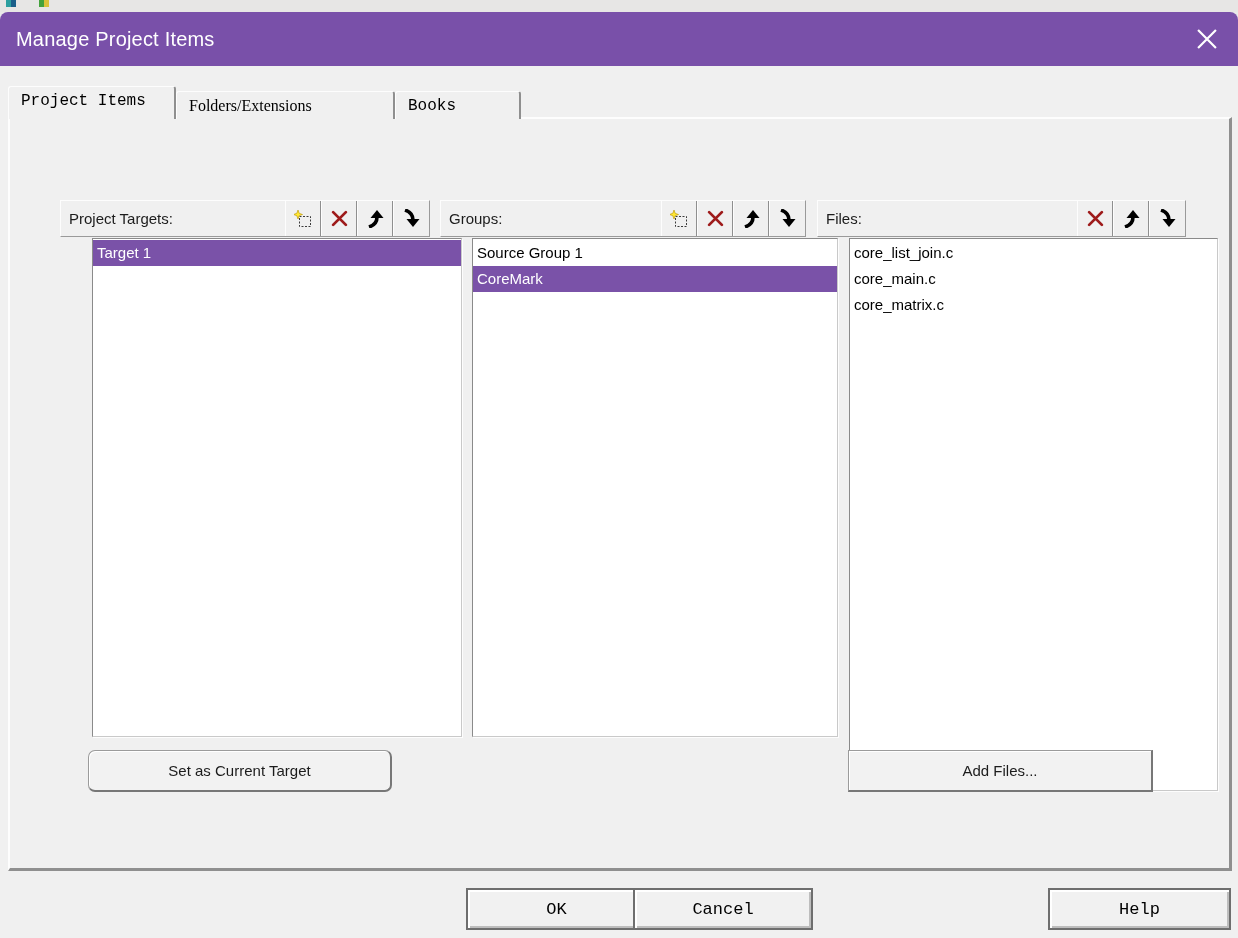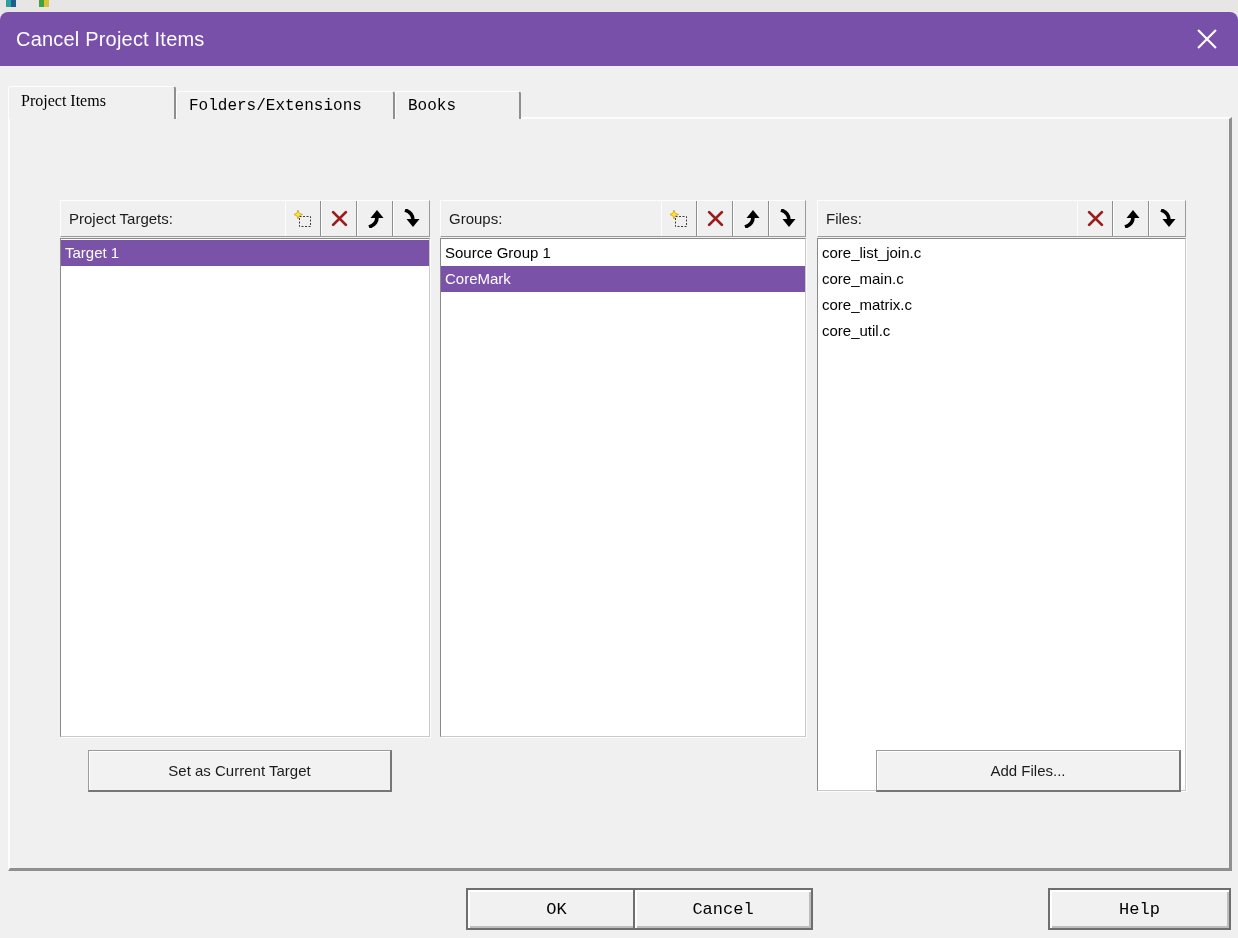--- a/index.html
+++ b/index.html
@@ -32,22 +32,22 @@
   
   .tabs { position:absolute; left:8px; top:74px; height:33px; display:flex; align-items:flex-end; z-index:3; }
   .tab {
     box-sizing:border-box; background:#f0f0f0;
     border-top:1px solid #fdfdfd; border-left:1px solid #fdfdfd;
     border-right:2px solid #8f8f8f;
     border-radius:3px 3px 0 0;
     font-family:"Liberation Mono", monospace; font-size:16px; color:#000;
     padding:5px 0 0 12px; text-align:left; white-space:pre; cursor:pointer;
   }
-  .tab.active { height:33px; width:168px; z-index:4;font-family:Liberation Serif, serif; }
-  .tab.t2 { height:28px; width:219px; }
+  .tab.active { height:33px; width:168px; z-index:4; }
+  .tab.t2 { height:28px; width:219px;font-family:Liberation Serif, serif; }
   .tab.t3 { height:28px; width:126px; }
 
   
   .tabpage {
     position:absolute; left:8px; top:105px; width:1224px; height:754px;
     box-sizing:border-box; background:#f0f0f0;
     border-top:2px solid #fdfdfd; border-left:2px solid #fdfdfd;
     border-right:3px solid #8f8f8f; border-bottom:3px solid #8f8f8f;
     z-index:2;
   }
@@ -68,21 +68,21 @@
     background:#f0f0f0;
   }
   .tool-cell:last-child { border-right:none; }
   .delete-cell { color:var(--delete-icon,#9e1b1b); }
 
   .listbox {
     position:absolute; box-sizing:border-box;
     background:#ffffff;
     border:1px solid #8a8a8a; border-right-color:#c9c9c9; border-bottom-color:#c9c9c9;
     box-shadow:1px 1px 0 #fdfdfd;
-    padding-top:1px; overflow:hidden; z-index:5;
+    padding-top:1px; overflow:hidden; z-index:5;margin-left:32px;
   }
   .list-row {
     height:26px; line-height:26px; font-size:15px; color:#000;
     padding-left:4px; white-space:nowrap; cursor:default;
   }
   .list-row.selected { background:var(--selection,#7a52a8); color:#ffffff; }
 
   
   .p-targets-h { left:60px;  top:188px; width:370px; }
   .p-groups-h  { left:440px; top:188px; width:366px; }
@@ -92,22 +92,22 @@
   .p-files-l   { left:817px; top:226px; width:369px; height:553px; }
 
   
   .btn-action {
     position:absolute; box-sizing:border-box; height:42px; z-index:5;
     background:#f2f2f2; font-size:15px; color:#1c1c1c;
     border:1px solid #9b9b9b; border-right:2px solid #777777; border-bottom:2px solid #777777;
     box-shadow:inset 1px 1px 0 #ffffff;
     display:flex; align-items:center; justify-content:center; cursor:pointer;
   }
-  .btn-set  { left:88px;  top:738px; width:304px; }
-  .btn-add  { left:848px; top:738px; width:305px;margin-left:28px; }
+  .btn-set  { left:88px;  top:738px; width:304px;border-radius:7px; }
+  .btn-add  { left:848px; top:738px; width:305px; }
 
   .btn-footer {
     position:absolute; box-sizing:border-box; height:42px; top:876px;
     background:#f1f1f1;
     border:2px solid #6e6e6e;
     box-shadow:inset 2px 2px 0 #ffffff, inset -2px -2px 0 #bdbdbd;
     font-family:"Liberation Mono", monospace; font-size:17px; color:#000;
     display:flex; align-items:center; justify-content:center; cursor:pointer;
   }
   .btn-ok     { left:430px;  width:181px;margin-left:36px; }
@@ -120,21 +120,21 @@
 <body>
 
 <div class="desktop-strip">
   <div class="frag frag1"></div>
   <div class="frag frag2"></div>
 </div>
 
 <div class="dialog">
 
   <div class="titlebar">
-    <span class="title">Cancel Project Items</span>
+    <span class="title">Manage Project Items</span>
     <span class="close-btn">
       <svg width="22" height="22" viewBox="0 0 16 16">
         <path d="M1.5 1.5 L14.5 14.5 M14.5 1.5 L1.5 14.5" stroke="#ffffff" stroke-width="1.6"></path>
       </svg>
     </span>
   </div>
 
   <div class="tabs">
     <div class="tab active">Project Items</div>
     <div class="tab t2">Folders/Extensions</div>
@@ -227,21 +227,20 @@
           <path d="M3 18 C9 16 11 12 11 8" fill="none" stroke="#000" stroke-width="3.6"></path>
           <polygon points="11,1 17.5,9 4.5,9" fill="#000"></polygon>
         </svg>
       </span>
     </span>
   </div>
   <div class="listbox p-files-l">
       <div class="list-row">core_list_join.c</div>
       <div class="list-row">core_main.c</div>
       <div class="list-row">core_matrix.c</div>
-      <div class="list-row">core_util.c</div>
     </div>
 
   <button class="btn-action btn-set">Set as Current Target</button>
   <button class="btn-action btn-add">Add Files...</button>
 
   <button class="btn-footer btn-ok">OK</button>
   <button class="btn-footer btn-cancel">Cancel</button>
   <button class="btn-footer btn-help">Help</button>
 
 </div>

